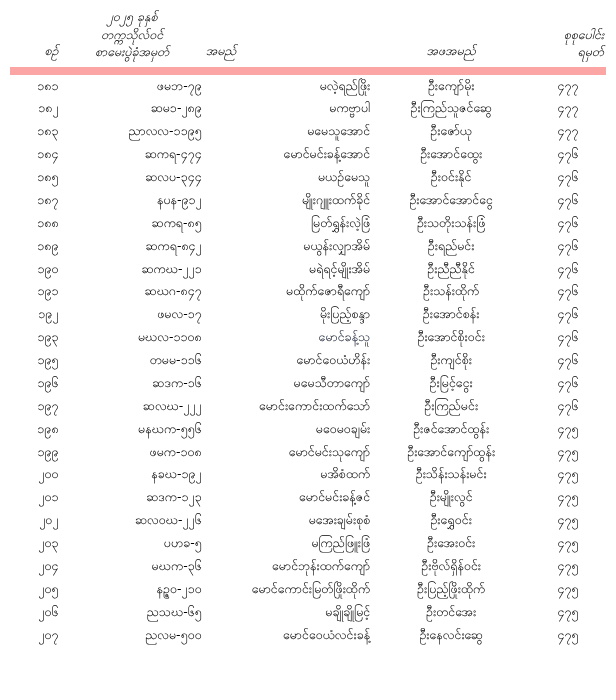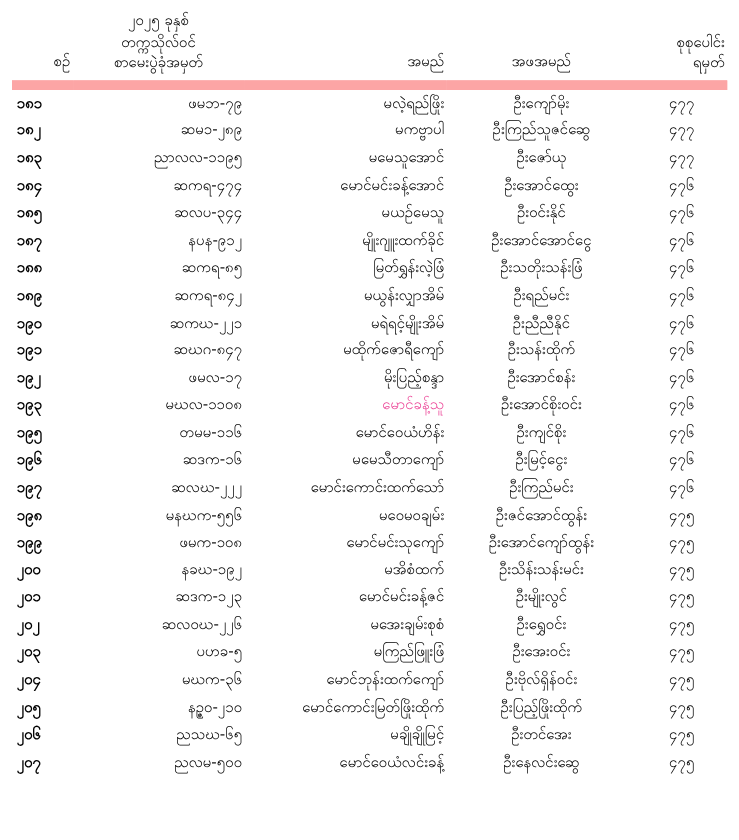--- a/index.html
+++ b/index.html
@@ -29,51 +29,52 @@
   table.result-table thead th {
     font-weight: normal;
     font-size: 12.5px;
     vertical-align: bottom;
     text-align: left;
     padding: 2px 2px 6px 2px;
     line-height: 1.45;
   }
   thead tr.head-row th {
     border-bottom: 8px solid #fca5a5;
+    font-style: italic;
   }
   table.result-table tbody td {
     font-size: 12.5px;
     padding: 3px 2px;
     line-height: 1.35;
     vertical-align: top;
     white-space: nowrap;
     overflow: hidden;
   }
   col.c-no      { width: 48px; }
   col.c-roll    { width: 136px; }
   col.c-name    { width: 160px; }
   col.c-father  { width: 150px; }
   col.c-marks   { width: 72px; }
 
-  .col-no      { text-align: left; padding-left: 4px !important; font-weight: bold; }
+  .col-no      { text-align: right; padding-left: 4px !important; }
   .col-roll    { text-align: right; }
   .col-name    { text-align: right; }
   .col-father  { text-align: center; }
   .col-marks   { text-align: center; }
 
   th.col-no, th.col-marks { text-align: center; }
   th.col-roll { text-align: center; }
 
   .head-no     { display: block; text-align: right; }
   .head-roll   { display: block; text-align: center; line-height: 1.4; }
-  .head-name   { display: block; text-align: right; }
+  .head-name   { display: block; text-align: left; }
   .head-father { display: block; text-align: center; }
   .head-marks  { display: block; text-align: right; line-height: 1.4; }
 
-  .highlight { color: #ec4899; }
+  .highlight { color: #0f172a; }
 </style>
 </head>
 <body>
 
 <div class="page">
   <table class="result-table">
     <colgroup>
       <col class="c-no">
       <col class="c-roll">
       <col class="c-name">

